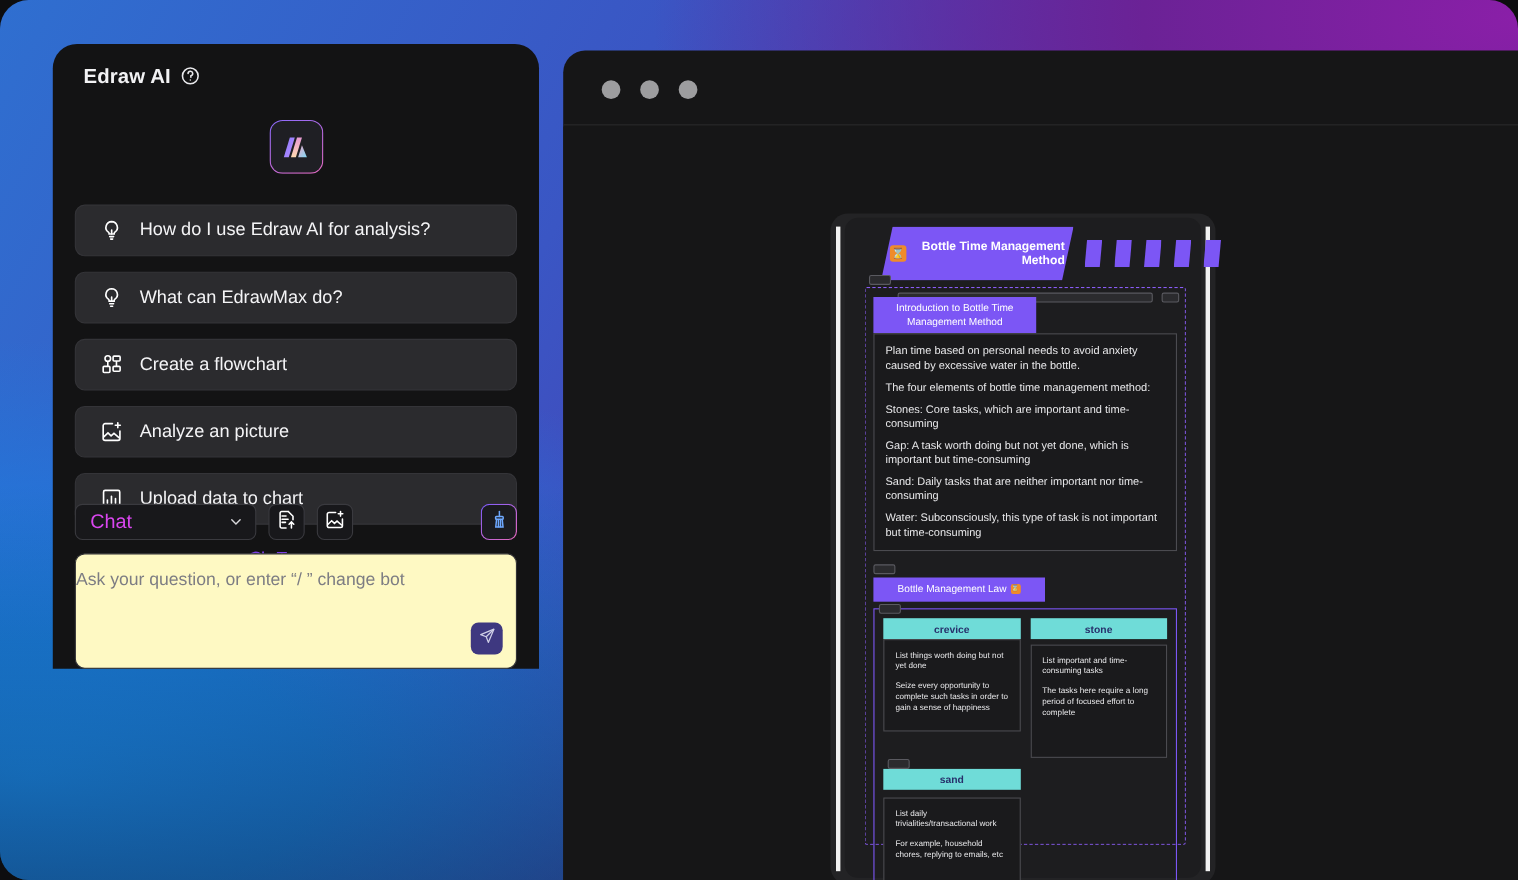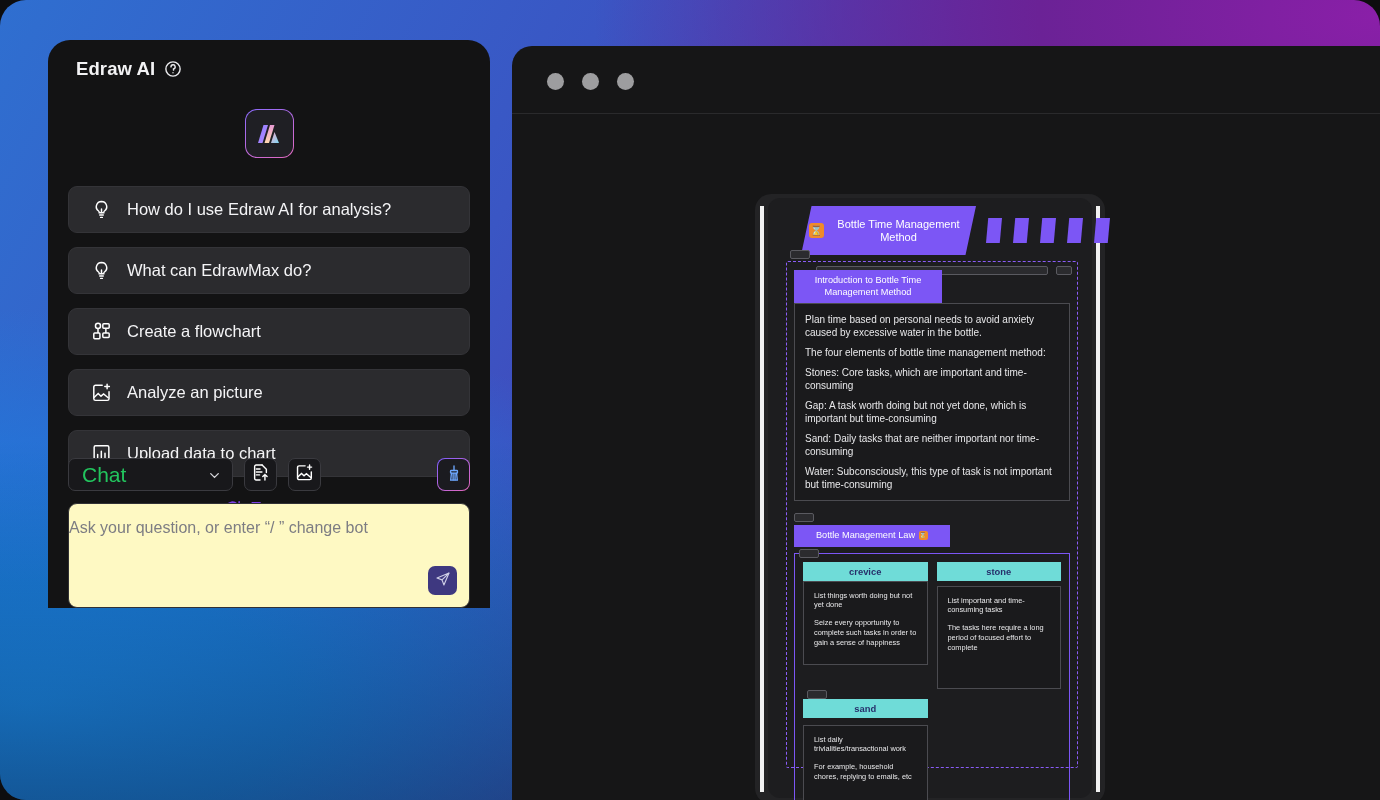--- a/index.html
+++ b/index.html
@@ -74,21 +74,21 @@
 
   
   .composer { position: absolute; left: 0; right: 0; bottom: 0; padding: 0 20px 0 20px; }
   .composer-row { display: flex; align-items: center; gap: 11px; margin-bottom: 12px; }
   .mode-select {
     width: 165px; height: 33px; border-radius: 7px;
     background: #18181b; border: 1px solid #3a3a3f;
     display: flex; align-items: center; justify-content: space-between;
     padding: 0 11px 0 13px; cursor: pointer;
   }
-  .mode-label { font-size: 21px; color: #22c55e; }
+  .mode-label { font-size: 18px; color: #d946ef; }
   .chev { width: 13px; height: 13px; color: #d8d8dc; }
   .tool-btn {
     width: 33px; height: 33px; border-radius: 7px;
     background: #18181b; border: 1px solid #3a3a3f;
     display: flex; align-items: center; justify-content: center; cursor: pointer;
   }
   .tool-btn svg { width: 19px; height: 19px; color: #ffffff; }
   .clear-btn {
     margin-left: auto;
     width: 33px; height: 33px; border-radius: 8px;
@@ -152,21 +152,21 @@
     background: #7c56f5;
     clip-path: polygon(6% 0, 100% 0, 94% 100%, 0% 100%);
     display: flex; align-items: center; justify-content: center; gap: 5px;
     padding: 0 8px;
   }
   .doc-banner-icon {
     width: 15px; height: 15px; border-radius: 3px; background: #f08b2a;
     display: flex; align-items: center; justify-content: center;
     font-size: 10px; color: #fff; flex: 0 0 auto;
   }
-  .doc-banner-text { font-size: 11px; color: #fff; text-align: center; line-height: 1.12; font-weight: 400; }
+  .doc-banner-text { font-size: 11px; color: #fff; text-align: right; line-height: 1.12; font-weight: 700; }
 
   .mini-tabs { position: absolute; left: 218px; top: 20px; display: flex; gap: 11px; }
   .mini-tab { width: 16px; height: 25px; background: #7c56f5; clip-path: polygon(14% 0,100% 0,86% 100%,0 100%); }
 
   
   .dashed-region {
     position: absolute; left: 18px; top: 63px; right: 14px; bottom: 30px;
     border: 1.6px dashed #8a5cf6; border-radius: 2px;
   }
   .handle { position: absolute; background: #2b2b2e; border: 1px solid #5a5a60; border-radius: 2px; }

